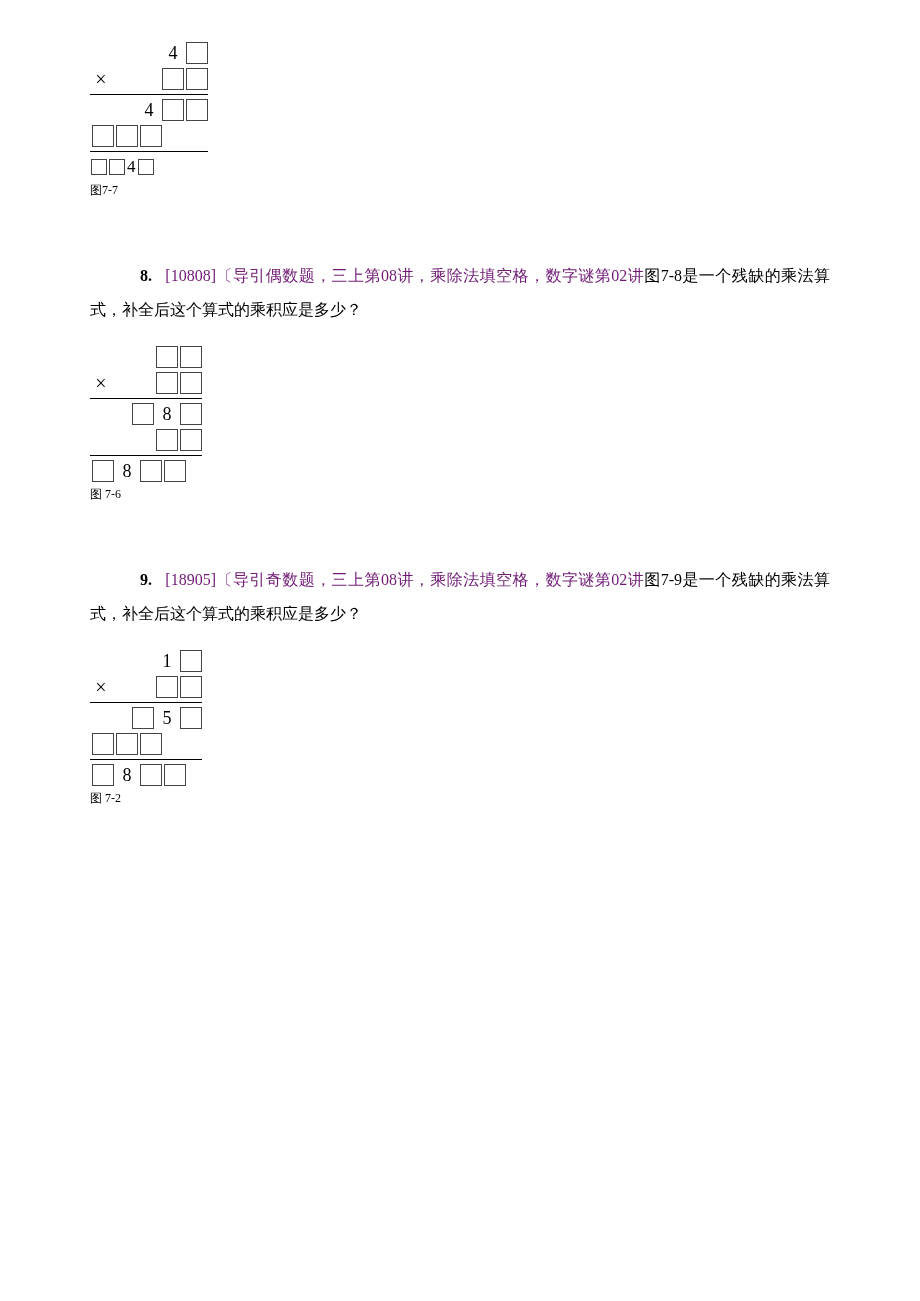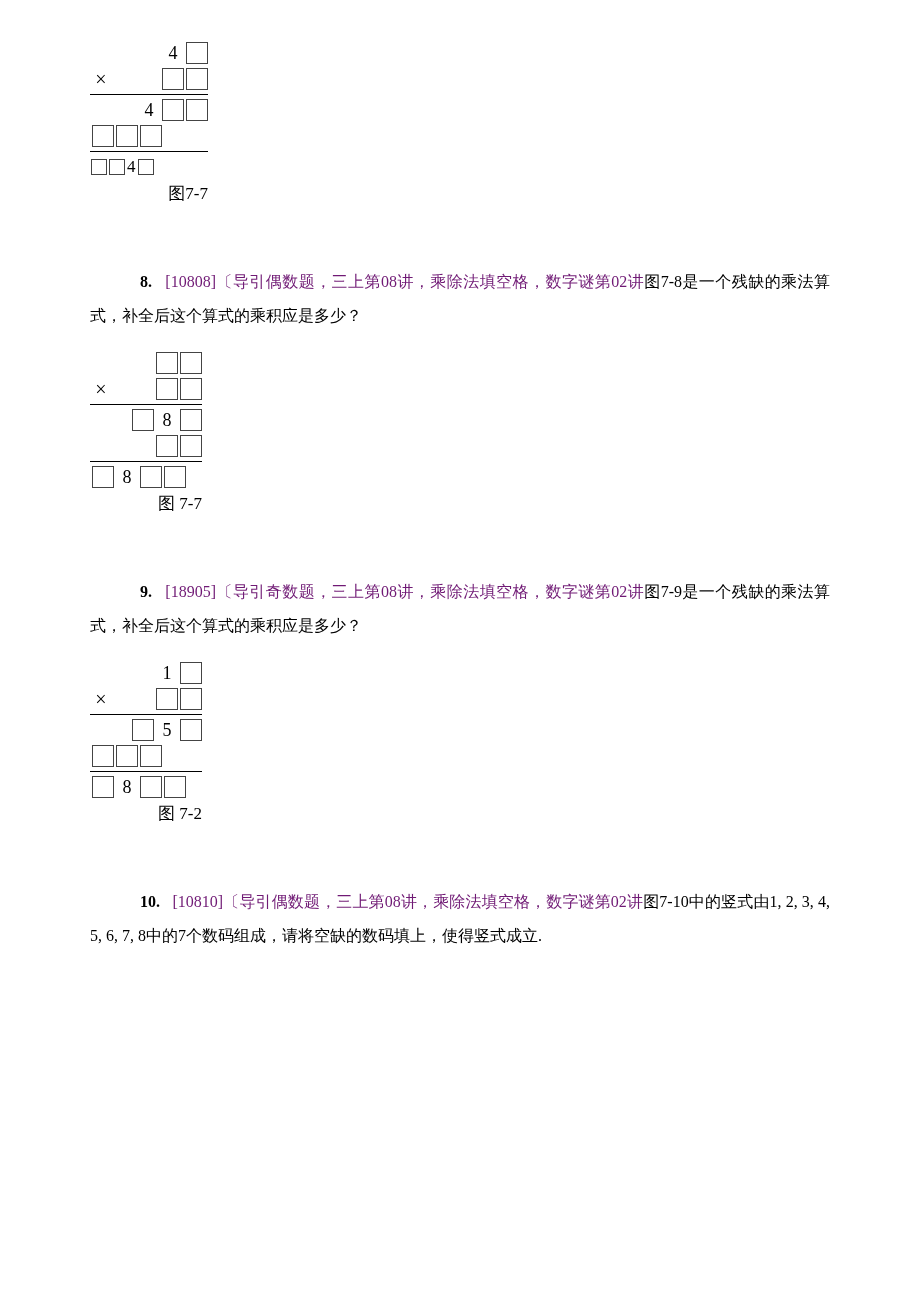--- a/index.html
+++ b/index.html
@@ -53,22 +53,22 @@
     border-top: 1px solid #000;
     height: 0;
     margin: 2px 0 2px auto;
   }
   .rulefull {
     border-top: 1px solid #000;
     height: 0;
     margin: 2px 0 2px 0;
   }
   .caption {
-    text-align: right;
-    font-size: 17px;
+    text-align: left;
+    font-size: 12px;
     margin-top: 2px;
     font-family: "SimSun", serif;
   }
   .ptext {
     line-height: 2.1;
     margin: 60px 0 18px 0;
     text-align: justify;
   }
   .num { font-weight: bold; margin-left: 50px; }
   .tag { color: #701a75; }
@@ -149,21 +149,21 @@
         <span class="box"></span>
         <span class="box"></span>
       </div>
       <div class="rulefull" style="width:112px;"></div>
       <div class="row" style="width:112px;justify-content:flex-start;">
         <span class="box"></span>
         <span class="cell">8</span>
         <span class="box"></span>
         <span class="box"></span>
       </div>
-      <div class="caption">图 7-7</div>
+      <div class="caption">图 7-6</div>
     </div>
   </div>
 
   <p class="ptext">
     <span class="num">9.</span>
     &nbsp;&nbsp;<span class="tag">[18905]〔导引奇数题，三上第08讲，乘除法填空格，数字谜第02讲</span><span>图7-9是一个残缺的乘法算式，补全后这个算式的乘积应是多少？</span>
   </p>
 
   <div class="diagram-wrap">
     <div class="diagram" style="width:112px;">
@@ -191,18 +191,14 @@
       <div class="row" style="width:112px;justify-content:flex-start;">
         <span class="box"></span>
         <span class="cell">8</span>
         <span class="box"></span>
         <span class="box"></span>
       </div>
       <div class="caption">图 7-2</div>
     </div>
   </div>
 
-  <p class="ptext">
-    <span class="num">10.</span>
-    &nbsp;&nbsp;<span class="tag">[10810]〔导引偶数题，三上第08讲，乘除法填空格，数字谜第02讲</span><span>图7-10中的竖式由1, 2, 3, 4, 5, 6, 7, 8中的7个数码组成，请将空缺的数码填上，使得竖式成立.</span>
-  </p>
 
 </div>
 
 </body></html>

